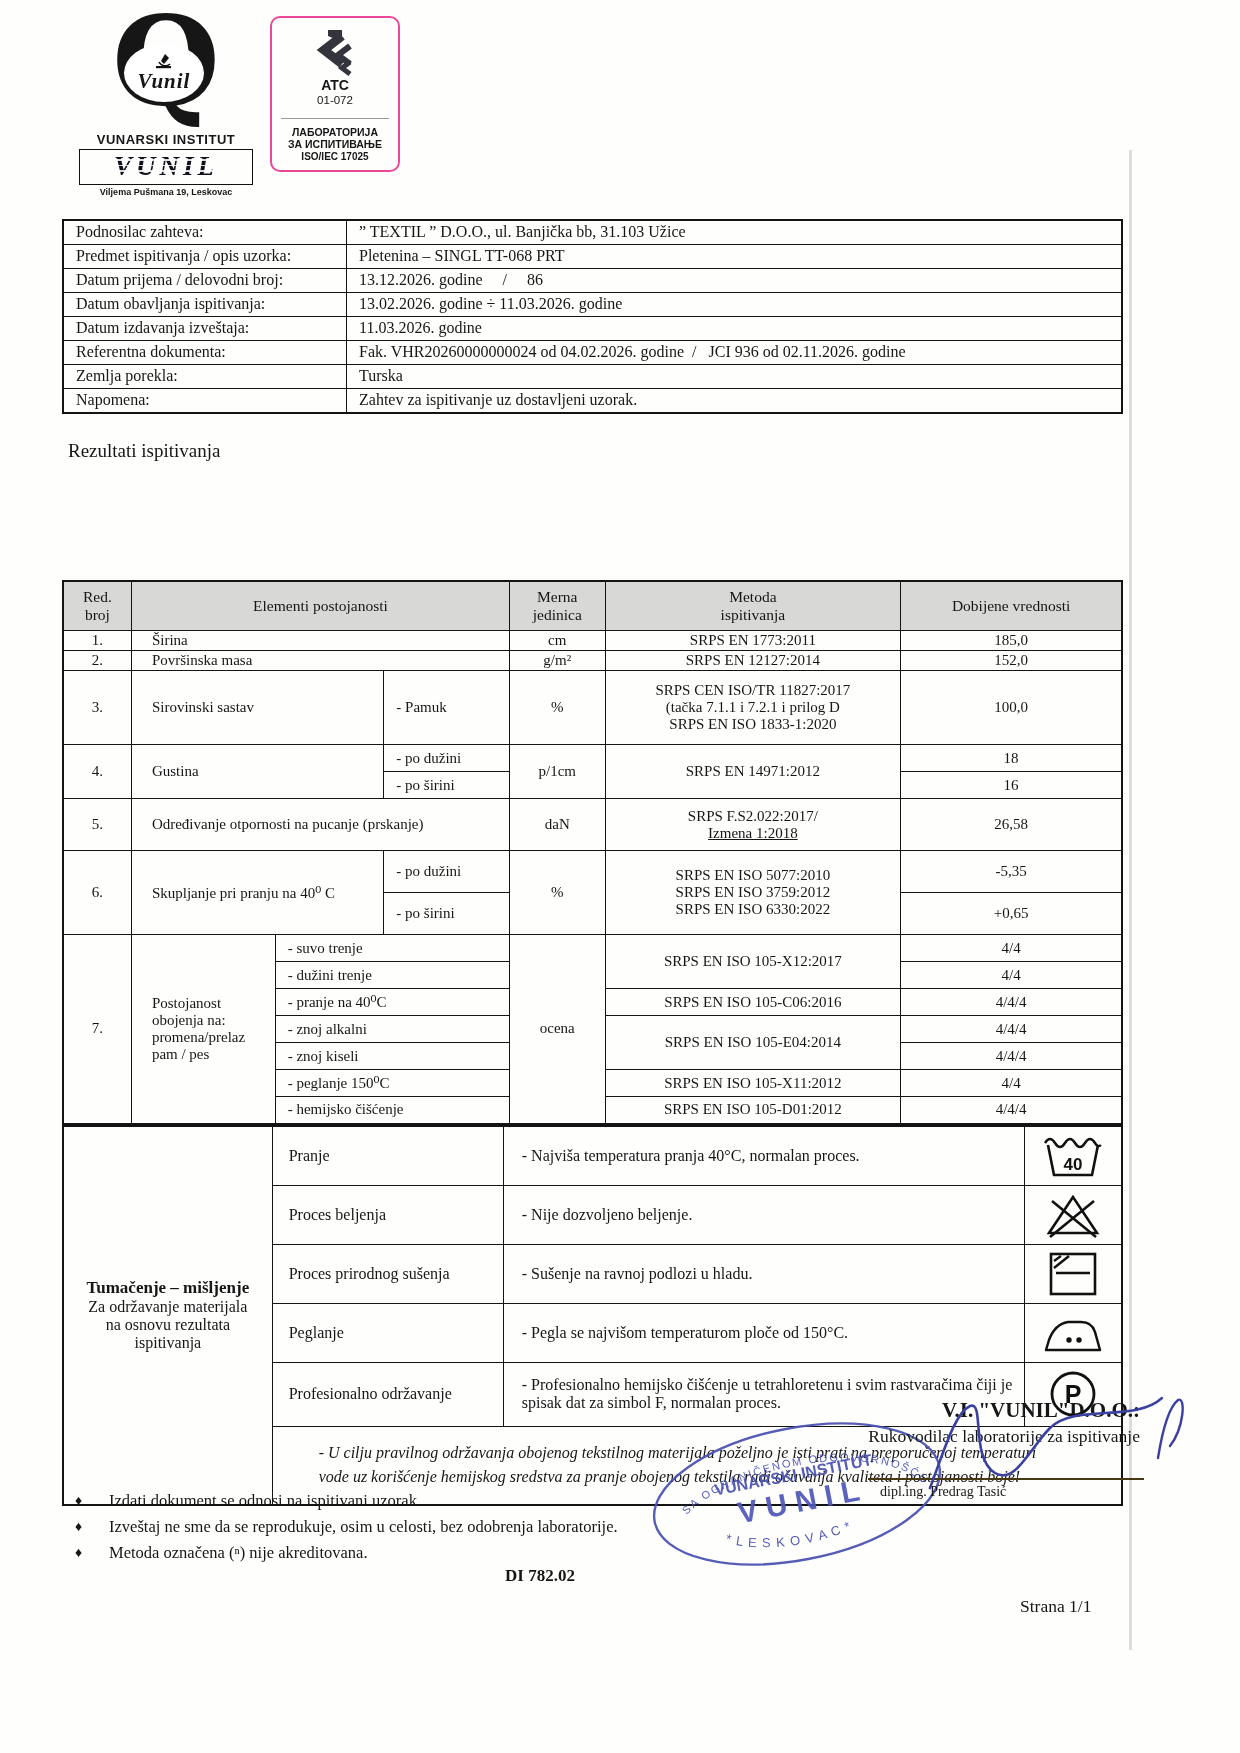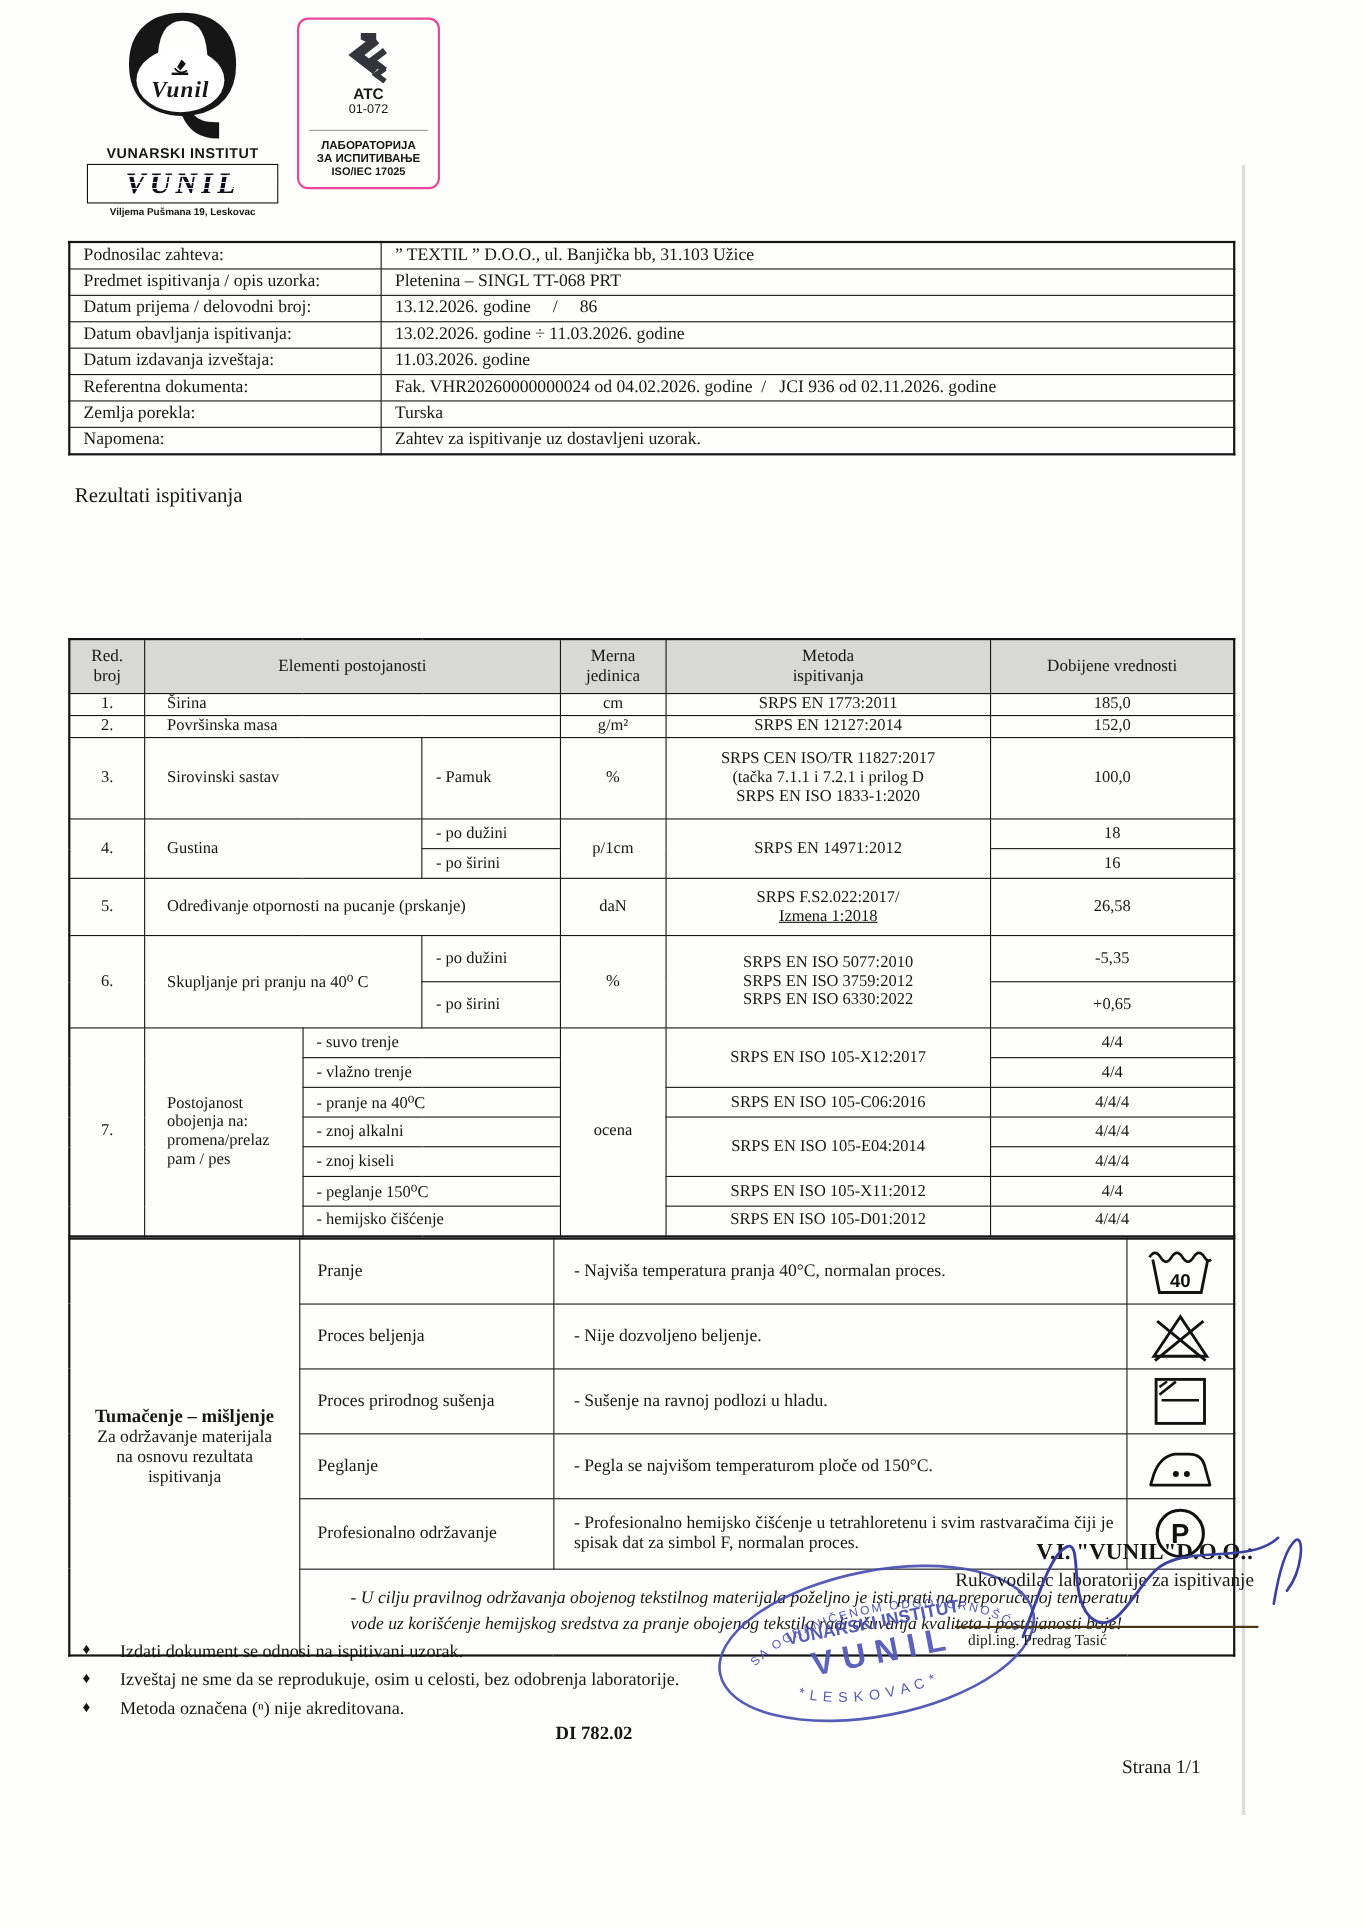--- a/index.html
+++ b/index.html
@@ -247,21 +247,21 @@
           <td rowspan="7" class="nm pre" style="padding-left:14px">Postojanost
 obojenja na:
 promena/prelaz
 pam / pes</td>
           <td colspan="2" class="sub">- suvo trenje</td>
           <td class="ctr" rowspan="7">ocena</td>
           <td class="ctr" rowspan="2">SRPS EN ISO 105-X12:2017</td>
           <td class="ctr">4/4</td>
         </tr>
         <tr style="height:27px">
-          <td colspan="2" class="sub">- vlažno trenje</td>
+          <td colspan="2" class="sub">- dužini trenje</td>
           <td class="ctr">4/4</td>
         </tr>
         <tr style="height:27px">
           <td colspan="2" class="sub">- pranje na 40⁰C</td>
           <td class="ctr">SRPS EN ISO 105-C06:2016</td>
           <td class="ctr">4/4/4</td>
         </tr>
         <tr style="height:27px">
           <td colspan="2" class="sub">- znoj alkalni</td>
           <td class="ctr" rowspan="2">SRPS EN ISO 105-E04:2014</td>

